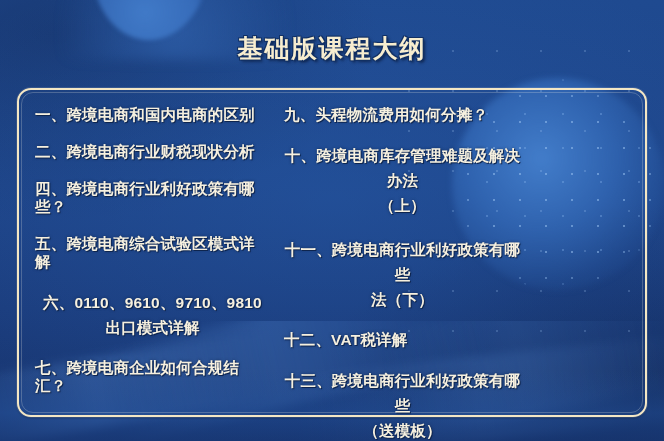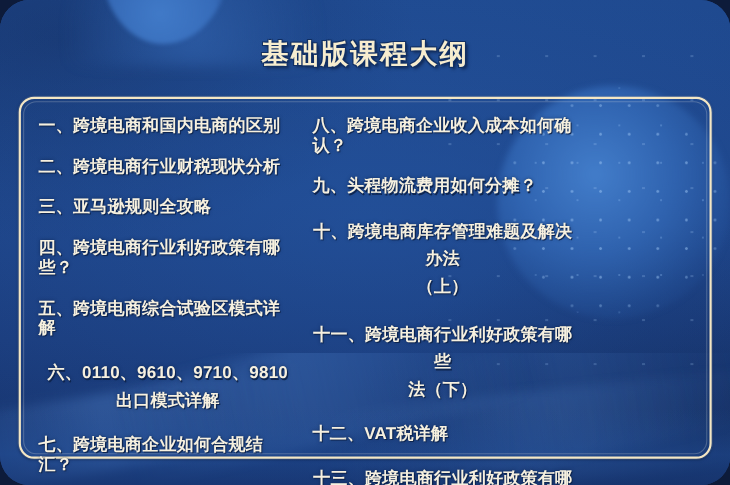--- a/index.html
+++ b/index.html
@@ -7,21 +7,20 @@
     padding: 0;
     background: #0d1b3a;
   }
   #slide {
     position: relative;
     width: 664px;
     height: 441px;
     overflow: hidden;
     font-family: "Liberation Sans", "DejaVu Sans", sans-serif;
     background: #1d4485;
-    border-radius: 27px;
   }
 
   
   .bg-base {
     position: absolute;
     inset: 0;
     background:
       linear-gradient(180deg, #1f4a90 0%, #1e4488 42%, #1b3c7c 70%, #16336c 100%);
   }
   .bg-vignette {
@@ -218,30 +217,28 @@
 
   <div class="frame">
     <div class="frame-inner"></div>
   </div>
 
   <div class="columns">
 
     <div class="col col-left">
       <div class="item">一、跨境电商和国内电商的区别</div>
       <div class="item">二、跨境电商行业财税现状分析</div>
-      <div class="item">三、亚马逊规则全攻略</div>
       <div class="item">四、跨境电商行业利好政策有哪些？</div>
       <div class="item">五、跨境电商综合试验区模式详解</div>
       <div class="item wrap">六、0110、9610、9710、9810
 出口模式详解</div>
       <div class="item">七、跨境电商企业如何合规结汇？</div>
     </div>
 
     <div class="col col-right">
-      <div class="item">八、跨境电商企业收入成本如何确认？</div>
       <div class="item">九、头程物流费用如何分摊？</div>
       <div class="item wrap">十、跨境电商库存管理难题及解决办法
 （上）</div>
       <div class="item wrap">十一、跨境电商行业利好政策有哪些
 法（下）</div>
       <div class="item">十二、VAT税详解</div>
       <div class="item wrap">十三、跨境电商行业利好政策有哪些
 （送模板）</div>
     </div>
 

